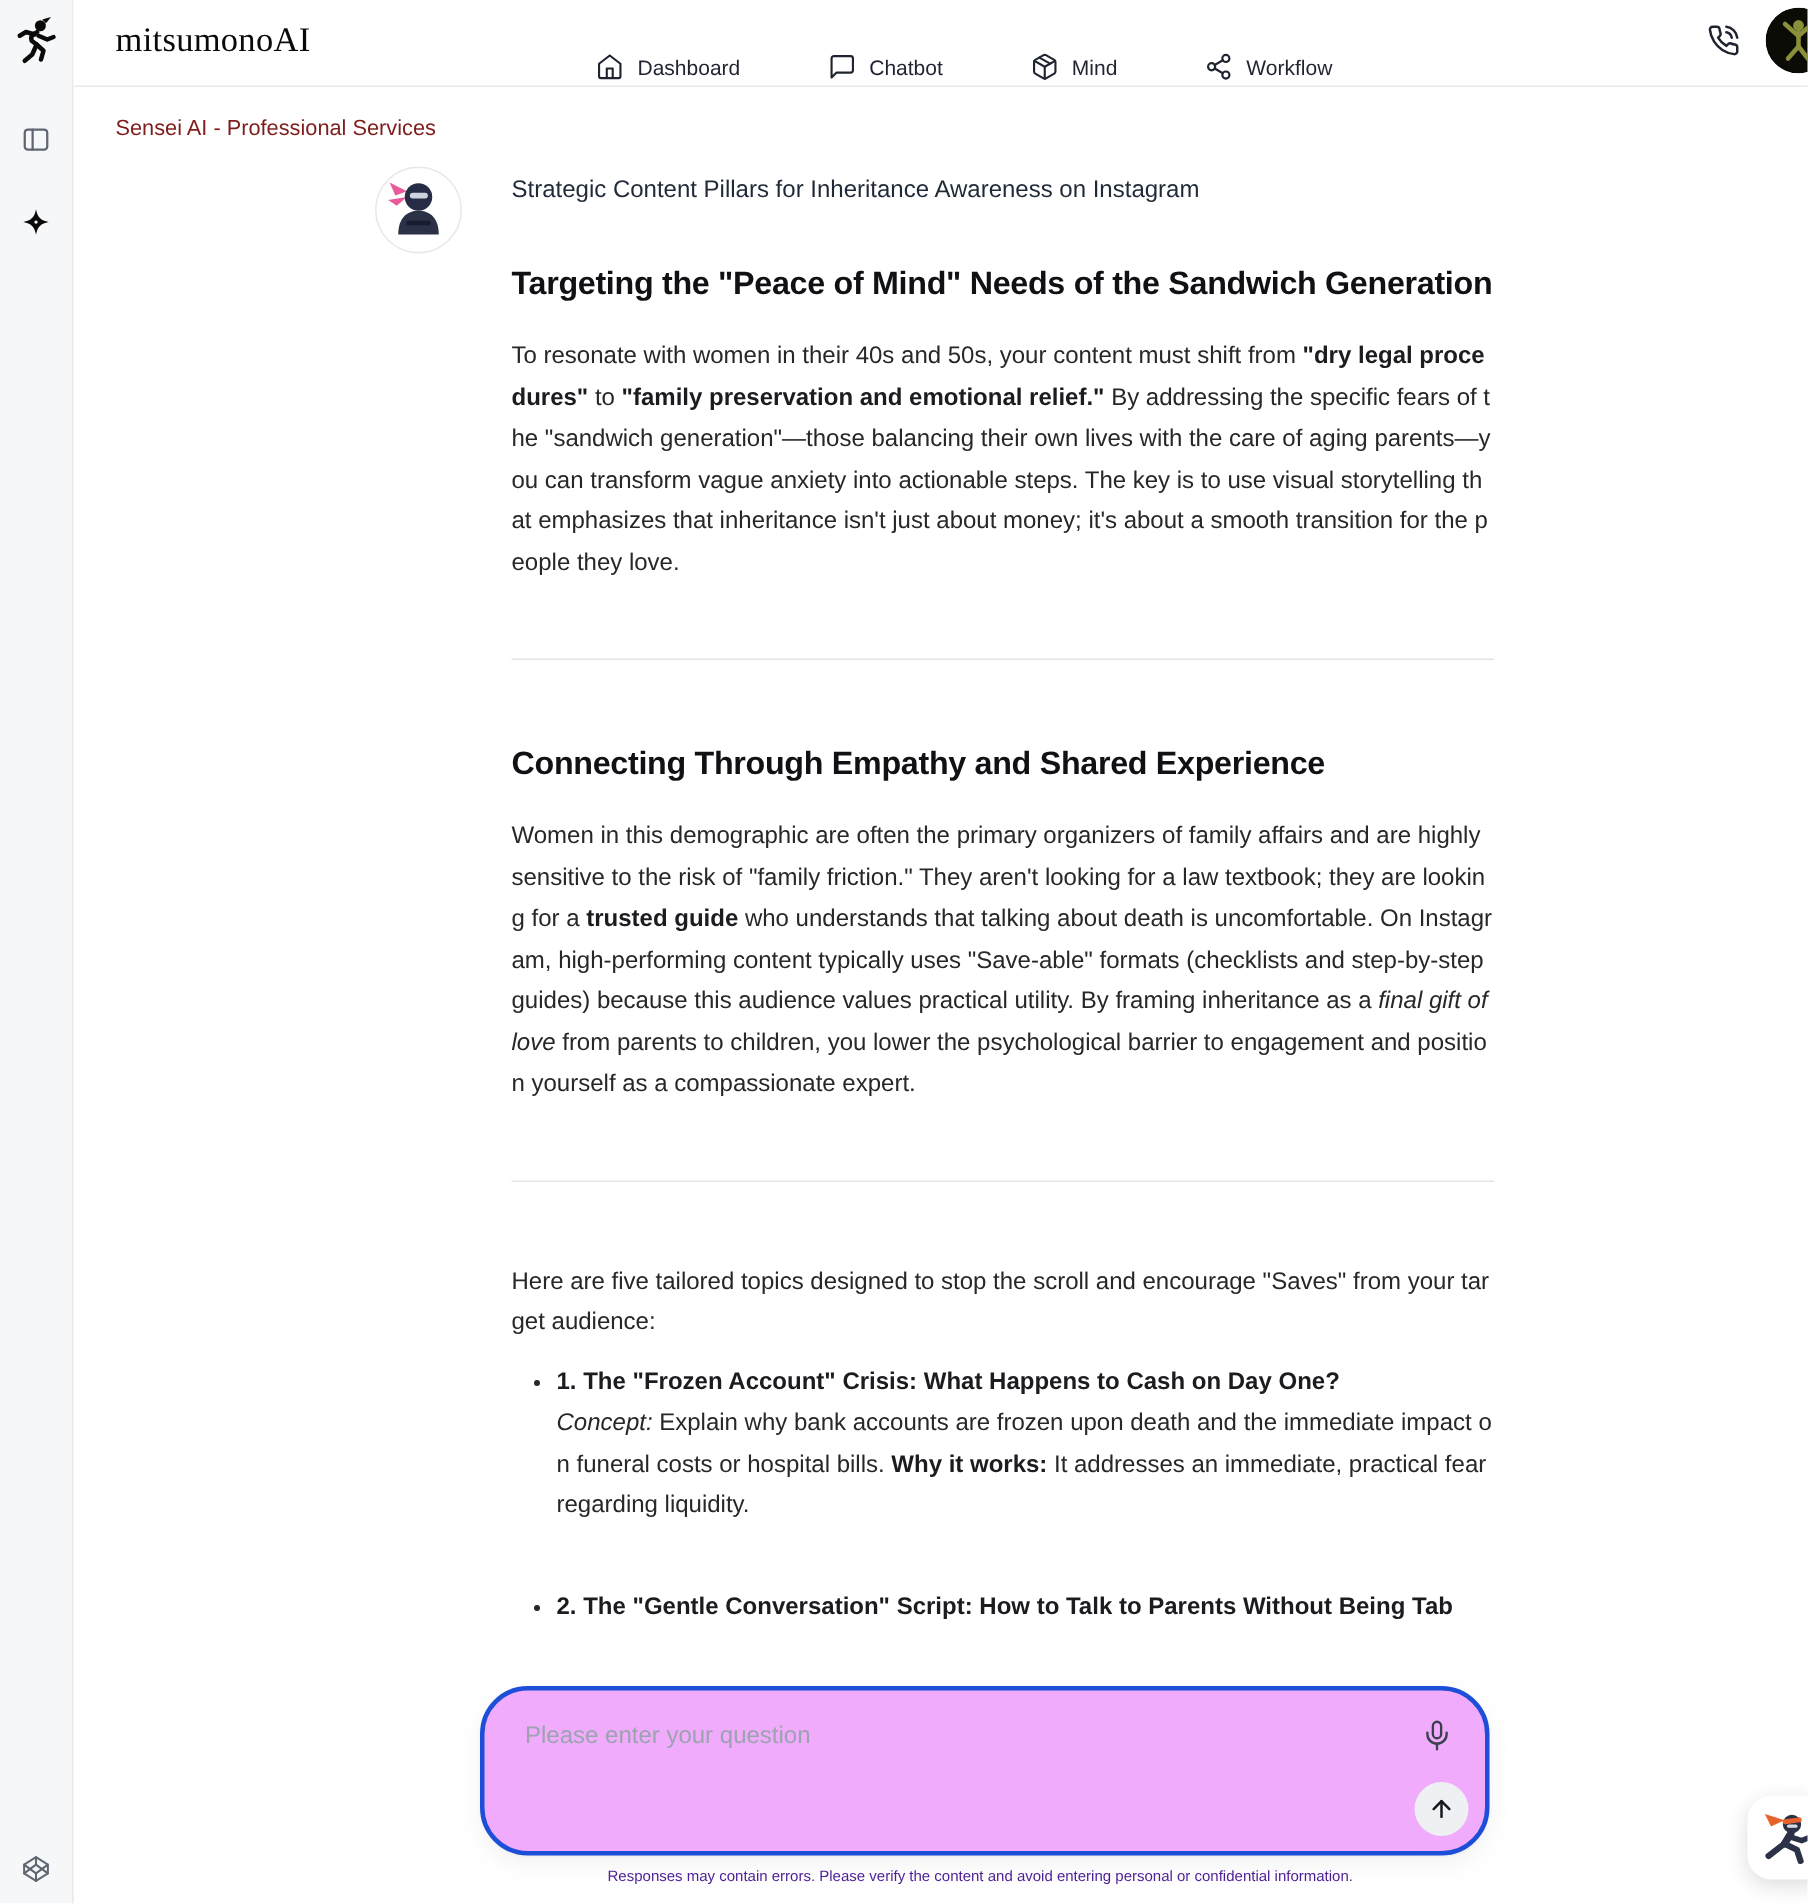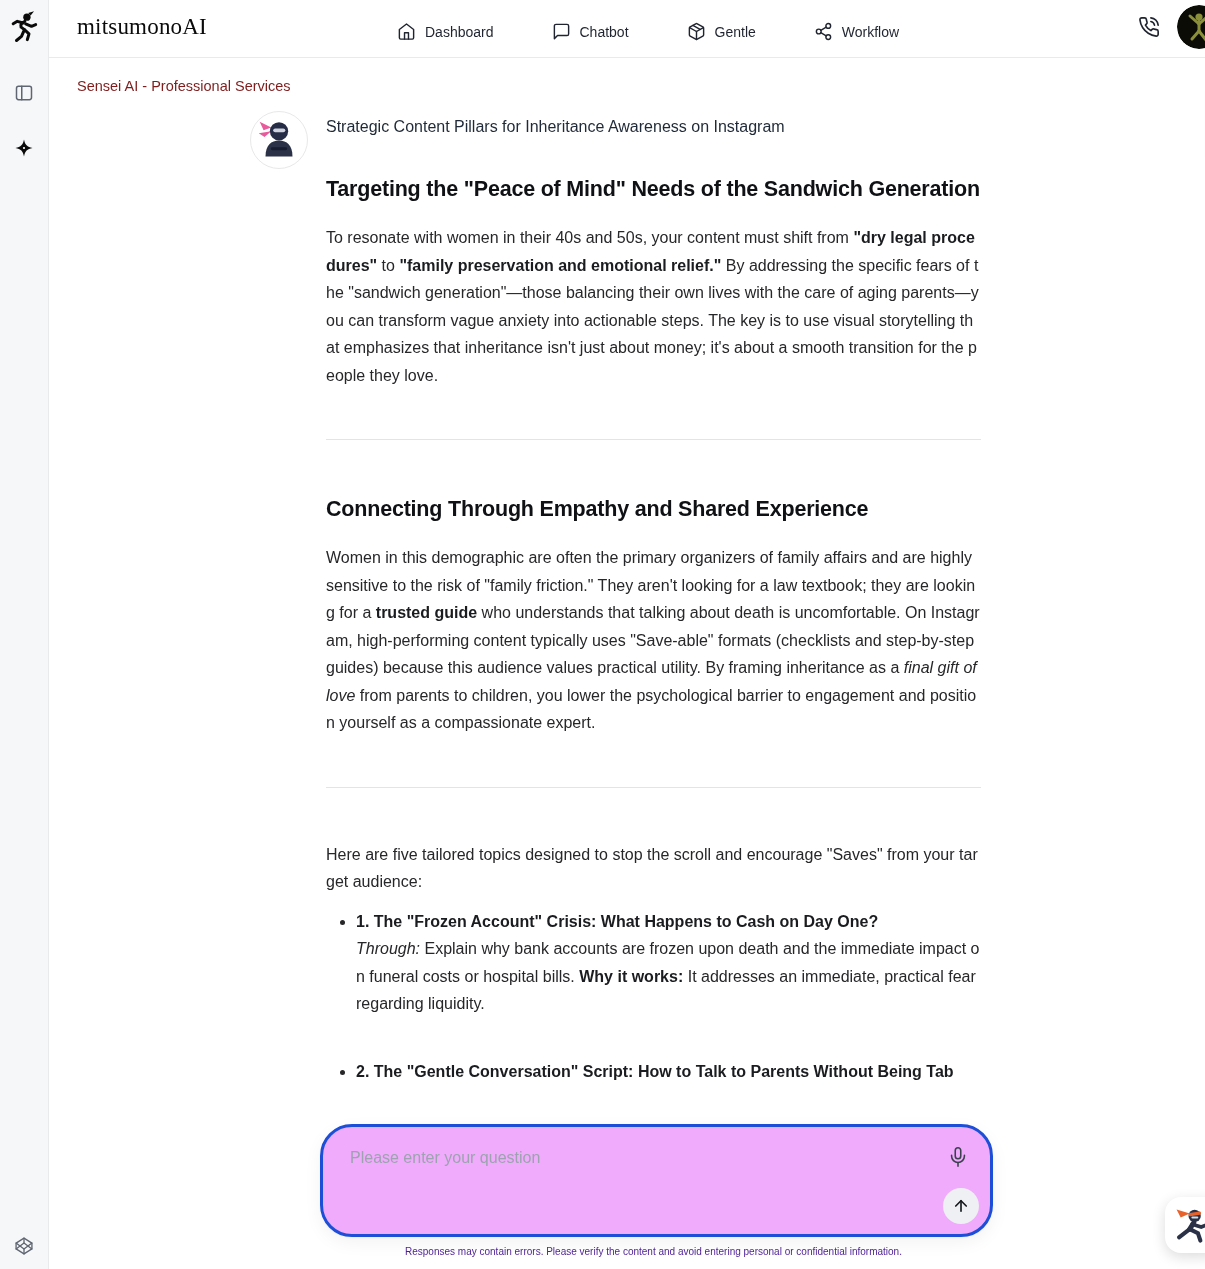--- a/index.html
+++ b/index.html
@@ -14,36 +14,36 @@
   .side-icon svg{width:20px;height:20px;display:block;}
   .icon-panel{top:83px;}
   .icon-sparkle{top:138px;}
   .icon-cube{top:auto;bottom:13px;}
 
   
   .header{position:absolute;left:49px;top:0;right:0;height:57px;background:#fff;
     border-bottom:1px solid #e9eaec;z-index:6;}
   .brand{position:absolute;left:28px;top:14px;font-family:"Liberation Serif",serif;
     font-size:23px;color:#0a0a0a;letter-spacing:.2px;cursor:pointer;}
-  .nav{position:absolute;left:348px;top:3px;height:57px;display:flex;align-items:center;gap:58px;}
+  .nav{position:absolute;left:348px;top:16px;height:57px;display:flex;align-items:center;gap:58px;}
   .nav-item{display:flex;align-items:center;gap:9px;cursor:pointer;color:#1f2430;}
   .nav-item svg{width:19px;height:19px;display:block;color:#1f2430;}
   .nav-item span{font-size:14px;font-weight:500;}
   .phone-btn{position:absolute;right:79px;top:16px;width:24px;height:24px;color:#1f2430;cursor:pointer;}
   .phone-btn svg{width:22px;height:22px;}
   .avatar-btn{position:absolute;right:20px;top:5px;width:44px;height:44px;border-radius:50%;
     overflow:hidden;cursor:pointer;}
 
   
   .main{position:absolute;left:49px;top:58px;right:0;bottom:0;background:#fff;overflow:hidden;}
   .breadcrumb{padding:20px 0 0 28px;font-size:14.5px;color:#7f1d1d;}
   .message{display:flex;margin:17px 0 0 201px;}
   .msg-avatar{flex:none;width:56px;height:56px;border-radius:50%;border:1px solid #e8e8ea;
     background:#fff;overflow:hidden;display:flex;align-items:center;justify-content:center;}
-  .bubble{margin-left:18px;width:655px;word-break:break-all;}
+  .bubble{margin-left:33px;width:655px;word-break:break-all;}
   .msg-title{font-size:16px;line-height:24px;color:#1f2937;margin:4px 0 34px;}
   .bubble h2{font-size:21.5px;line-height:32px;font-weight:700;color:#101114;
     letter-spacing:-.2px;margin:0 0 19px;}
   .bubble p{font-size:16px;line-height:27.5px;color:#27272a;margin:0;}
   .bubble strong{font-weight:700;color:#1b1c1f;}
   .bubble em{font-style:italic;}
   .bubble hr{border:none;border-top:1px solid #e4e4e6;margin:50px 0 53px;}
   .bubble ul{margin:12px 0 0;padding-left:30px;}
   .bubble li{font-size:16px;line-height:27.5px;color:#27272a;}
   .bubble li + li{margin-top:40px;}
@@ -138,21 +138,21 @@
         </svg>
         <span>Chatbot</span>
       </div>
       <div class="nav-item">
         <svg viewBox="0 0 24 24" fill="none" stroke="currentColor" stroke-width="1.8" stroke-linecap="round" stroke-linejoin="round">
           <path d="M21 8a2 2 0 0 0-1-1.73l-7-4a2 2 0 0 0-2 0l-7 4A2 2 0 0 0 3 8v8a2 2 0 0 0 1 1.73l7 4a2 2 0 0 0 2 0l7-4A2 2 0 0 0 21 16Z"></path>
           <path d="m3.3 7 8.7 5 8.7-5"></path>
             <path d="M12 22V12"></path>
             <path d="m7.5 4.3 9 5.1"></path>
         </svg>
-        <span>Gentle</span>
+        <span>Mind</span>
       </div>
       <div class="nav-item">
         <svg viewBox="0 0 24 24" fill="none" stroke="currentColor" stroke-width="1.8" stroke-linecap="round" stroke-linejoin="round">
           <circle cx="18" cy="5" r="3"></circle>
             <circle cx="6" cy="12" r="3"></circle>
             <circle cx="18" cy="19" r="3"></circle>
           <line x1="8.6" y1="13.5" x2="15.4" y2="17.5"></line>
             <line x1="15.4" y1="6.5" x2="8.6" y2="10.5"></line>
         </svg>
         <span>Workflow</span>
@@ -200,21 +200,21 @@
         <h2>Targeting the "Peace of Mind" Needs of the Sandwich Generation</h2>
         <p><span>To resonate with women in their 40s and 50s, your content must shift from </span><strong>"dry legal procedures"</strong><span> to </span><strong>"family preservation and emotional relief."</strong><span> By addressing the specific fears of the "sandwich generation"—those balancing their own lives with the care of aging parents—you can transform vague anxiety into actionable steps. The key is to use visual storytelling that emphasizes that inheritance isn't just about money; it's about a smooth transition for the people they love.</span></p>
         <hr>
 
         <h2>Connecting Through Empathy and Shared Experience</h2>
         <p><span>Women in this demographic are often the primary organizers of family affairs and are highly sensitive to the risk of "family friction." They aren't looking for a law textbook; they are looking for a </span><strong>trusted guide</strong><span> who understands that talking about death is uncomfortable. On Instagram, high-performing content typically uses "Save-able" formats (checklists and step-by-step guides) because this audience values practical utility. By framing inheritance as a </span><em>final gift of love</em><span> from parents to children, you lower the psychological barrier to engagement and position yourself as a compassionate expert.</span></p>
         <hr>
 
         <p><span>Here are five tailored topics designed to stop the scroll and encourage "Saves" from your target audience:</span></p>
         <ul>
-          <li><strong>1. The "Frozen Account" Crisis: What Happens to Cash on Day One?</strong><br><em>Through:</em><span> Explain why bank accounts are frozen upon death and the immediate impact on funeral costs or hospital bills. </span><strong>Why it works:</strong><span> It addresses an immediate, practical fear regarding liquidity.</span></li>
+          <li><strong>1. The "Frozen Account" Crisis: What Happens to Cash on Day One?</strong><br><em>Concept:</em><span> Explain why bank accounts are frozen upon death and the immediate impact on funeral costs or hospital bills. </span><strong>Why it works:</strong><span> It addresses an immediate, practical fear regarding liquidity.</span></li>
           <li><strong>2. The "Gentle Conversation" Script: How to Talk to Parents Without Being Tab</strong></li>
         </ul>
       </div>
     </div>
   </div>
 
   <div class="clip-tab">
     <span class="clip-label">Clip</span>
     <svg viewBox="0 0 24 24" fill="none" stroke="currentColor" stroke-width="2" stroke-linecap="round" stroke-linejoin="round">
       <path d="m21.44 11.05-9.19 9.19a6 6 0 0 1-8.49-8.49l8.57-8.57A4 4 0 1 1 18 8.84l-8.59 8.57a2 2 0 0 1-2.83-2.83l8.49-8.48"></path>

